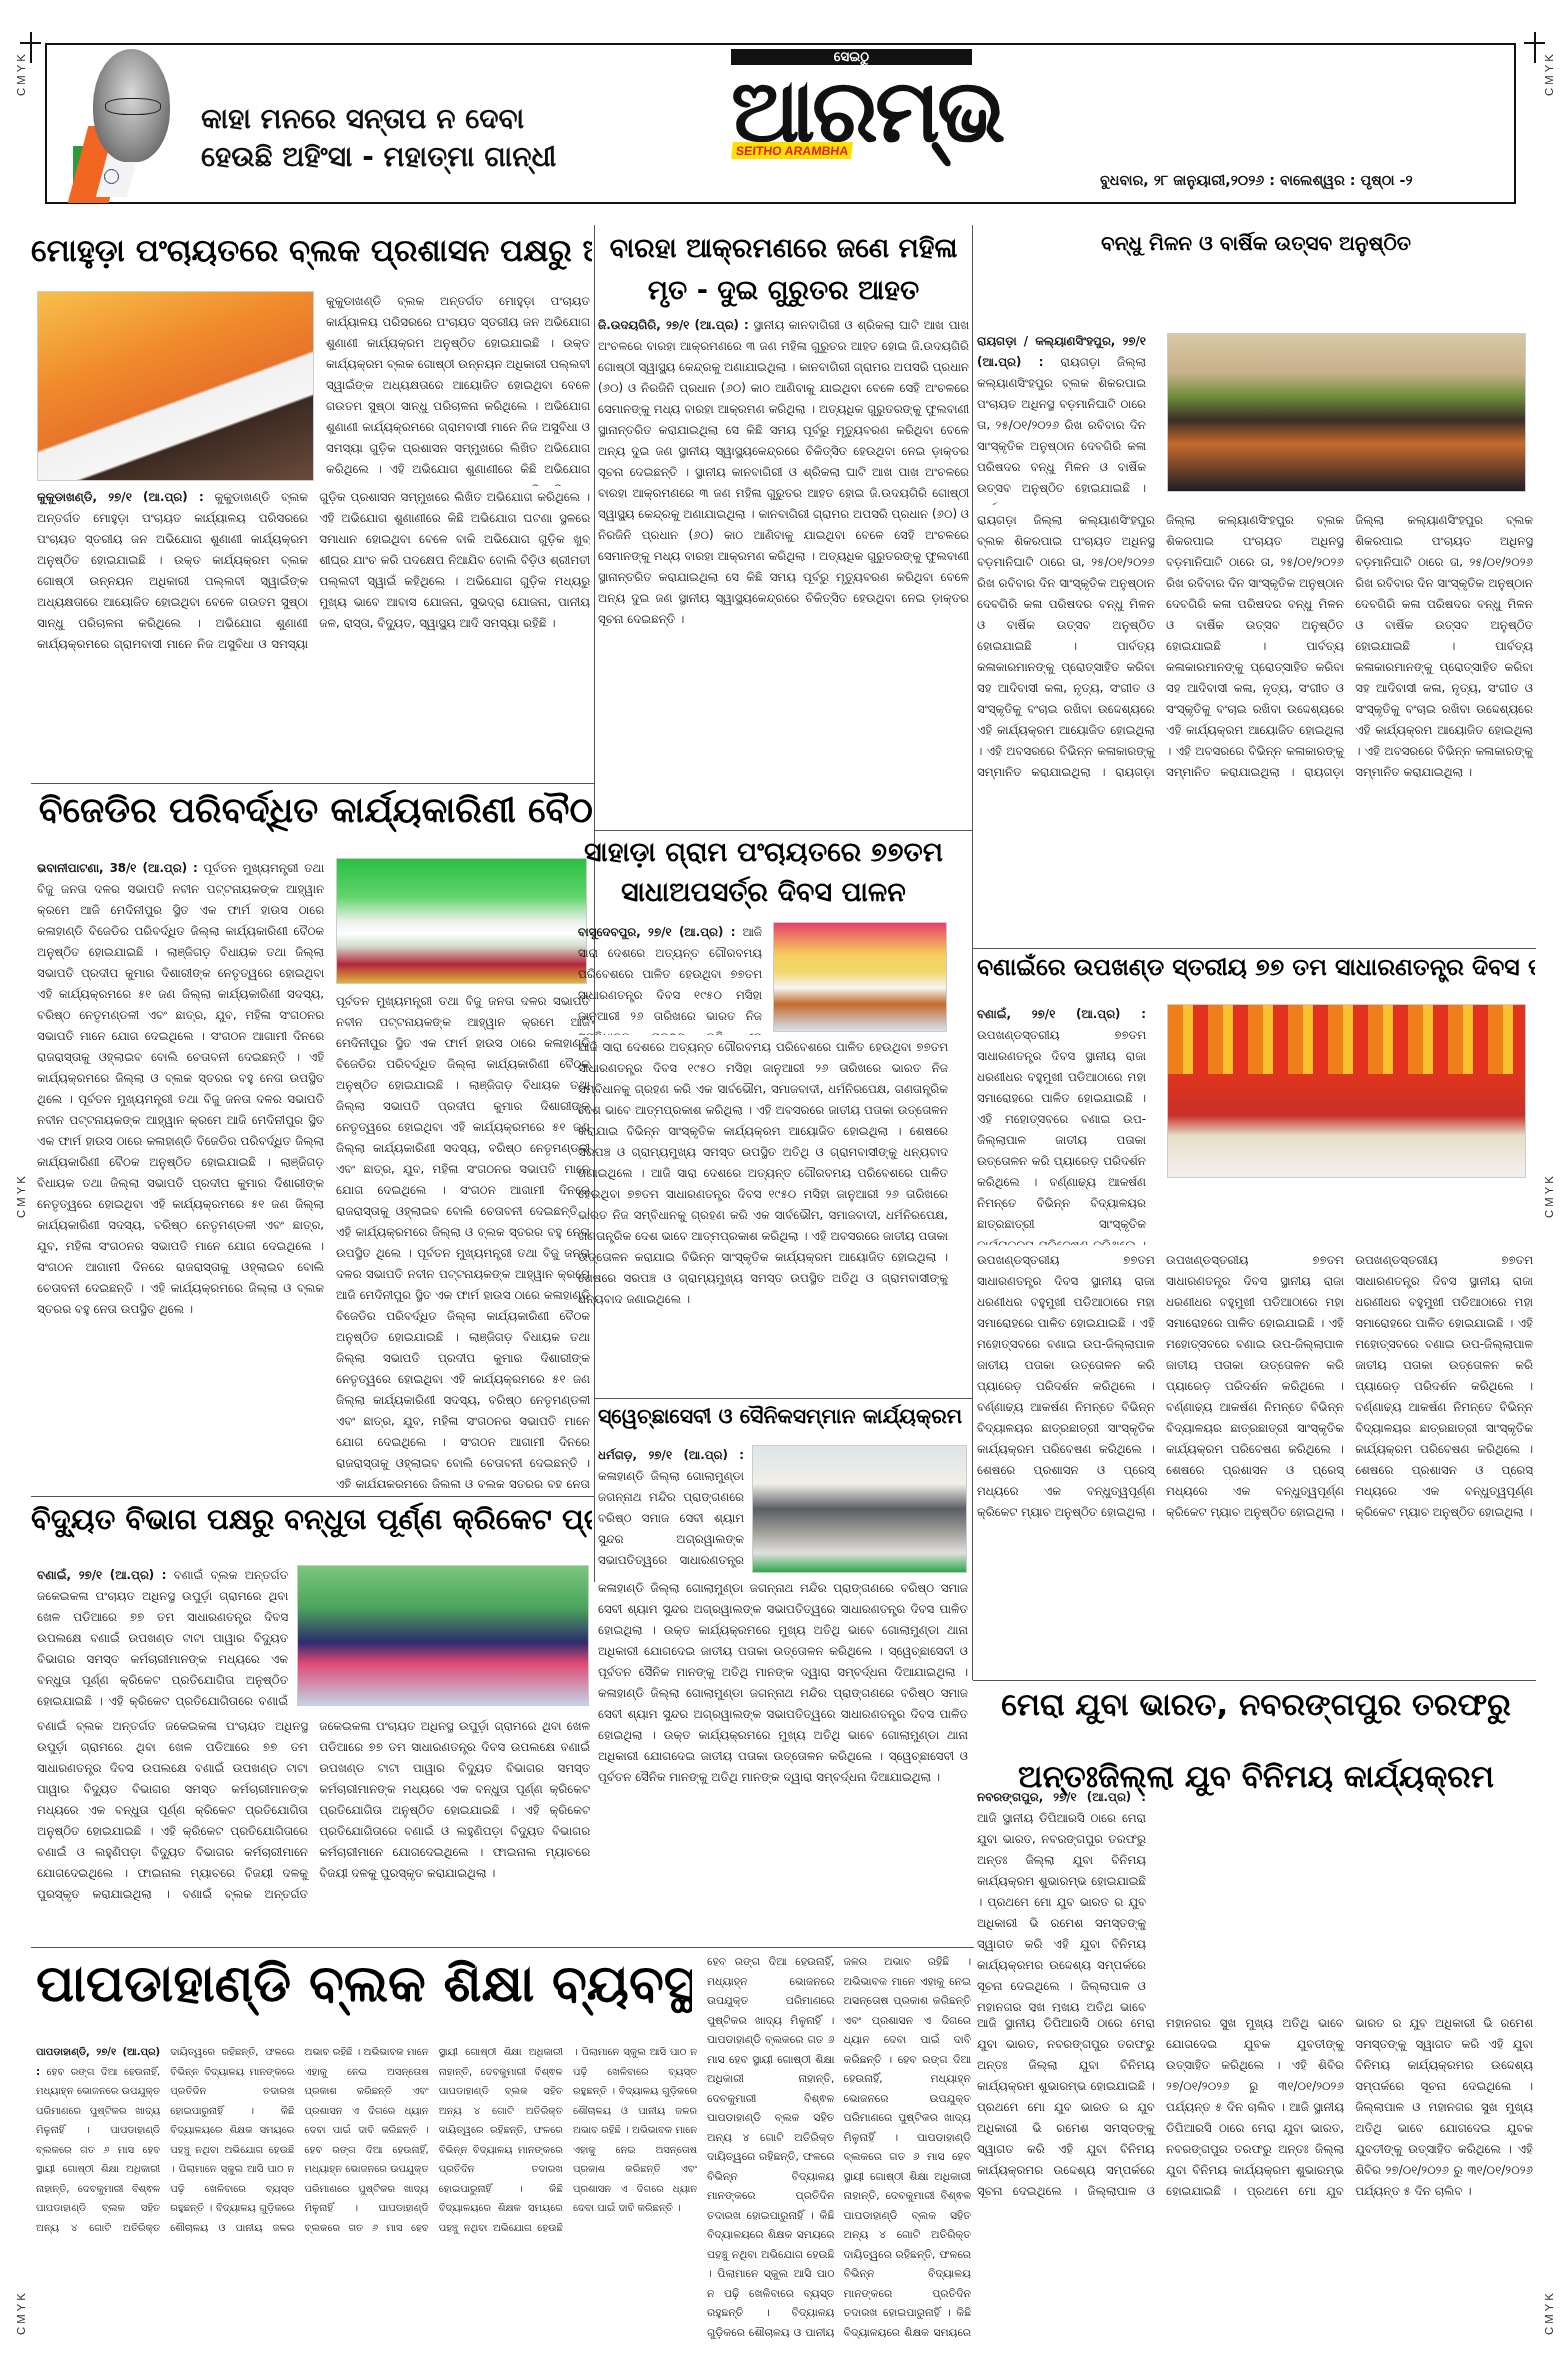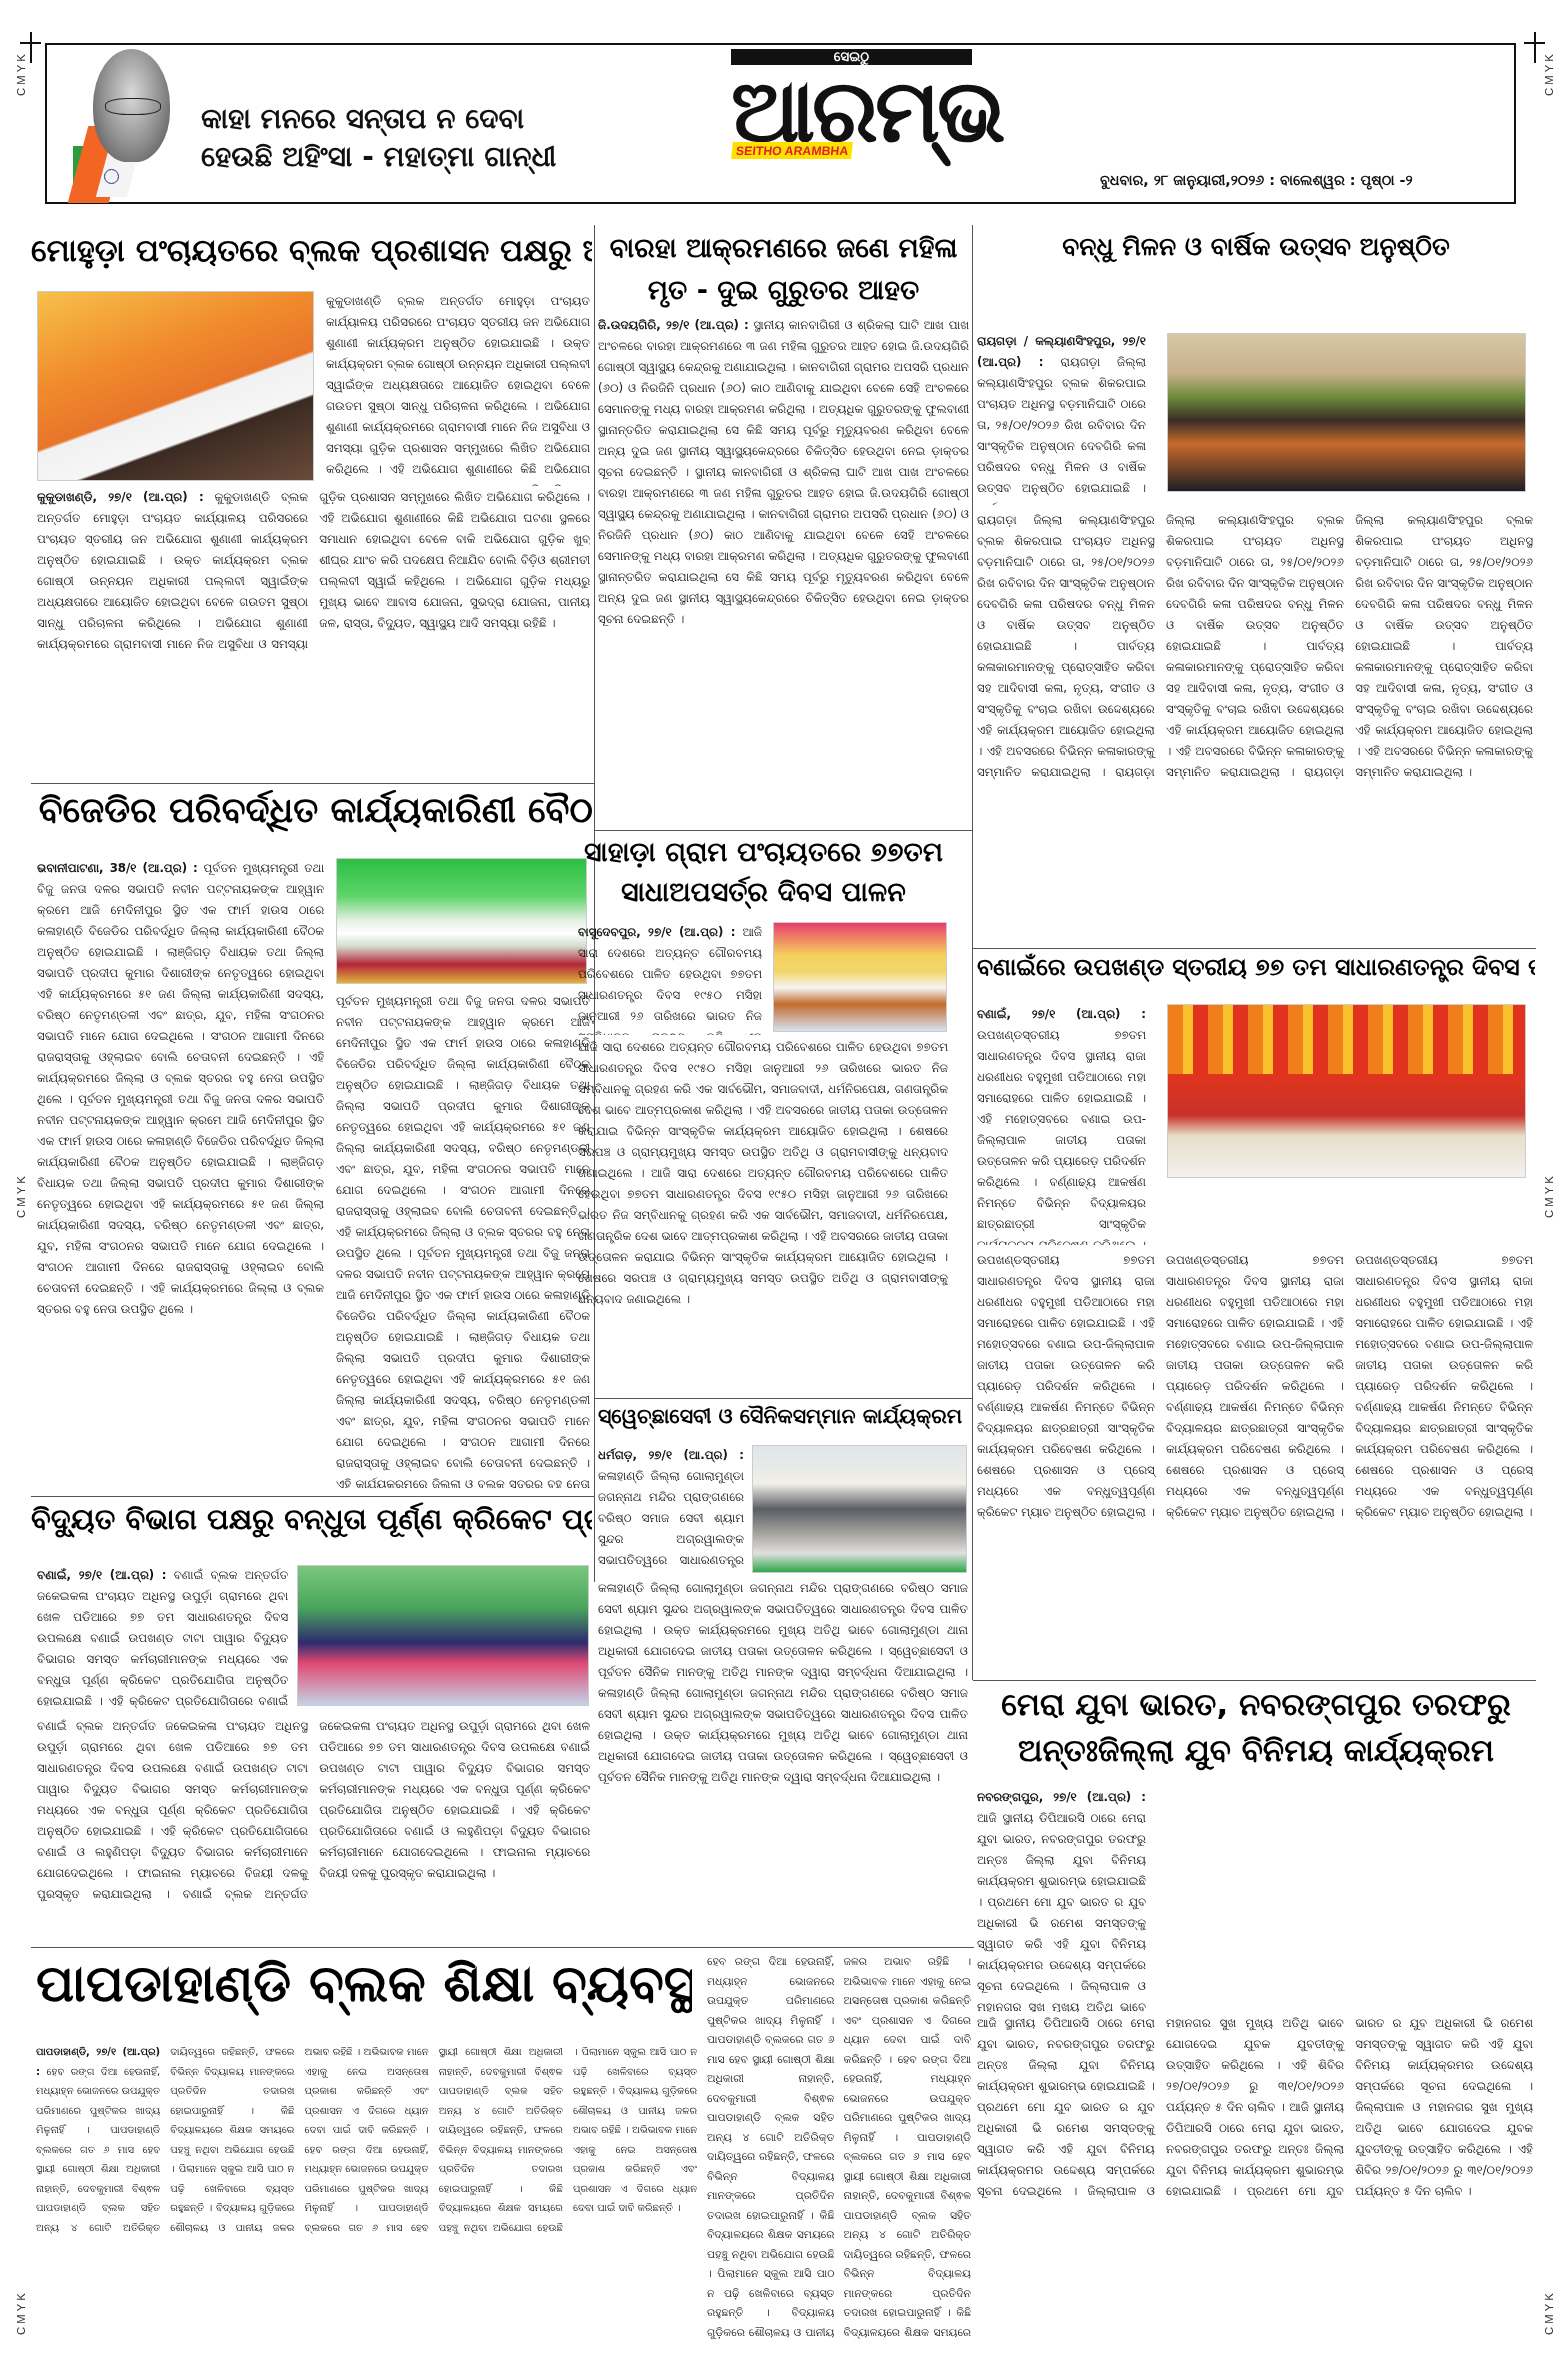--- a/index.html
+++ b/index.html
@@ -104,21 +104,21 @@
   <div class="headline" style="font-size:27px; height:42px;">ବାରହା ଆକ୍ରମଣରେ ଜଣେ ମହିଳା</div>
   <div class="headline" style="font-size:27px; height:42px;">ମୃତ - ଦୁଇ ଗୁରୁତର ଆହତ</div>
   <div class="body-text" style="height:507px;">
     <span class="lead">ଜି.ଉଦୟଗିରି, ୨୭/୧ (ଆ.ପ୍ର) :</span>
     <span>ସ୍ଥାନୀୟ କାନବାଗିରୀ ଓ ଶ୍ରିକଲା ଘାଟି ଆଖ ପାଖ ଅଂଚଳରେ ବାରହା ଆକ୍ରମଣରେ ୩ ଜଣ ମହିଳା ଗୁରୁତର ଆହତ ହୋଇ ଜି.ଉଦୟଗିରି ଗୋଷ୍ଠୀ ସ୍ୱାସ୍ଥ୍ୟ କେନ୍ଦ୍ରକୁ ଅଣାଯାଇଥିଲା । କାନବାଗିରୀ ଗ୍ରାମର ଅପସରି ପ୍ରଧାନ (୬୦) ଓ ନିରଜିନି ପ୍ରଧାନ (୬୦) କାଠ ଆଣିବାକୁ ଯାଇଥିବା ବେଳେ ସେହି ଅଂଚଳରେ ସେମାନଙ୍କୁ ମଧ୍ୟ ବାରହା ଆକ୍ରମଣ କରିଥିଲା । ଅତ୍ୟଧିକ ଗୁରୁତରଙ୍କୁ ଫୁଲବାଣୀ ସ୍ଥାନାନ୍ତରିତ କରାଯାଇଥିଲା ସେ କିଛି ସମୟ ପୂର୍ବରୁ ମୃତ୍ୟୁବରଣ କରିଥିବା ବେଳେ ଅନ୍ୟ ଦୁଇ ଜଣ ସ୍ଥାନୀୟ ସ୍ୱାସ୍ଥ୍ୟକେନ୍ଦ୍ରରେ ଚିକିତ୍ସିତ ହେଉଥିବା ନେଇ ଡ଼ାକ୍ତର ସୂଚନା ଦେଇଛନ୍ତି ।</span>
     <span>ସ୍ଥାନୀୟ କାନବାଗିରୀ ଓ ଶ୍ରିକଲା ଘାଟି ଆଖ ପାଖ ଅଂଚଳରେ ବାରହା ଆକ୍ରମଣରେ ୩ ଜଣ ମହିଳା ଗୁରୁତର ଆହତ ହୋଇ ଜି.ଉଦୟଗିରି ଗୋଷ୍ଠୀ ସ୍ୱାସ୍ଥ୍ୟ କେନ୍ଦ୍ରକୁ ଅଣାଯାଇଥିଲା । କାନବାଗିରୀ ଗ୍ରାମର ଅପସରି ପ୍ରଧାନ (୬୦) ଓ ନିରଜିନି ପ୍ରଧାନ (୬୦) କାଠ ଆଣିବାକୁ ଯାଇଥିବା ବେଳେ ସେହି ଅଂଚଳରେ ସେମାନଙ୍କୁ ମଧ୍ୟ ବାରହା ଆକ୍ରମଣ କରିଥିଲା । ଅତ୍ୟଧିକ ଗୁରୁତରଙ୍କୁ ଫୁଲବାଣୀ ସ୍ଥାନାନ୍ତରିତ କରାଯାଇଥିଲା ସେ କିଛି ସମୟ ପୂର୍ବରୁ ମୃତ୍ୟୁବରଣ କରିଥିବା ବେଳେ ଅନ୍ୟ ଦୁଇ ଜଣ ସ୍ଥାନୀୟ ସ୍ୱାସ୍ଥ୍ୟକେନ୍ଦ୍ରରେ ଚିକିତ୍ସିତ ହେଉଥିବା ନେଇ ଡ଼ାକ୍ତର ସୂଚନା ଦେଇଛନ୍ତି ।</span>
   </div>
 </div>
 
 <div class="article" style="left:977px; top:231px; width:558px; height:715px;">
-  <div class="headline" style="font-size:25px; height:45px;">ବନ୍ଧୁ ମିଳନ ଓ ବାର୍ଷିକ ଉତ୍ସବ ଅନୁଷ୍ଠିତ</div>
+  <div class="headline" style="font-size:20px; height:45px;">ବନ୍ଧୁ ମିଳନ ଓ ବାର୍ଷିକ ଉତ୍ସବ ଅନୁଷ୍ଠିତ</div>
   <div class="body-text" style="position:absolute; left:0; top:100px; width:169px; height:174px;">
     <span class="lead">ରାୟଗଡ଼ା / କଲ୍ୟାଣସିଂହପୁର, ୨୭/୧ (ଆ.ପ୍ର) :</span>
     <span>ରାୟଗଡ଼ା ଜିଲ୍ଲା କଲ୍ୟାଣସିଂହପୁର ବ୍ଲକ ଶିକରପାଇ ପଂଚାୟତ ଅଧିନସ୍ଥ ବଡ଼ମାନିଘାଟି ଠାରେ ତା, ୨୫/୦୧/୨୦୨୬ ରିଖ ରବିବାର ଦିନ ସାଂସ୍କୃତିକ ଅନୁଷ୍ଠାନ ଦେବଗିରି କଳା ପରିଷଦର ବନ୍ଧୁ ମିଳନ ଓ ବାର୍ଷିକ ଉତ୍ସବ ଅନୁଷ୍ଠିତ ହୋଇଯାଇଛି । ପାର୍ବତ୍ୟ କଳାକାରମାନଙ୍କୁ ପ୍ରୋତ୍ସାହିତ କରିବା ସହ ଆଦିବାସୀ କଳା, ନୃତ୍ୟ, ସଂଗୀତ ଓ ସଂସ୍କୃତିକୁ ବଂଚାଇ ରଖିବା ଉଦ୍ଦେଶ୍ୟରେ ଏହି କାର୍ଯ୍ୟକ୍ରମ ଆୟୋଜିତ ହୋଇଥିଲା । ଏହି ଅବସରରେ ବିଭିନ୍ନ କଳାକାରଙ୍କୁ ସମ୍ମାନିତ କରାଯାଇଥିଲା ।</span>
   </div>
   <div class="photo p-crowd" style="left:190px; top:102px; width:359px; height:159px;"></div>
   <div class="body-text" style="position:absolute; left:0; top:279px; width:556px; height:430px; column-count:3; column-gap:11.3px;">
     <span>ରାୟଗଡ଼ା ଜିଲ୍ଲା କଲ୍ୟାଣସିଂହପୁର ବ୍ଲକ ଶିକରପାଇ ପଂଚାୟତ ଅଧିନସ୍ଥ ବଡ଼ମାନିଘାଟି ଠାରେ ତା, ୨୫/୦୧/୨୦୨୬ ରିଖ ରବିବାର ଦିନ ସାଂସ୍କୃତିକ ଅନୁଷ୍ଠାନ ଦେବଗିରି କଳା ପରିଷଦର ବନ୍ଧୁ ମିଳନ ଓ ବାର୍ଷିକ ଉତ୍ସବ ଅନୁଷ୍ଠିତ ହୋଇଯାଇଛି । ପାର୍ବତ୍ୟ କଳାକାରମାନଙ୍କୁ ପ୍ରୋତ୍ସାହିତ କରିବା ସହ ଆଦିବାସୀ କଳା, ନୃତ୍ୟ, ସଂଗୀତ ଓ ସଂସ୍କୃତିକୁ ବଂଚାଇ ରଖିବା ଉଦ୍ଦେଶ୍ୟରେ ଏହି କାର୍ଯ୍ୟକ୍ରମ ଆୟୋଜିତ ହୋଇଥିଲା । ଏହି ଅବସରରେ ବିଭିନ୍ନ କଳାକାରଙ୍କୁ ସମ୍ମାନିତ କରାଯାଇଥିଲା ।</span>
     <span>ରାୟଗଡ଼ା ଜିଲ୍ଲା କଲ୍ୟାଣସିଂହପୁର ବ୍ଲକ ଶିକରପାଇ ପଂଚାୟତ ଅଧିନସ୍ଥ ବଡ଼ମାନିଘାଟି ଠାରେ ତା, ୨୫/୦୧/୨୦୨୬ ରିଖ ରବିବାର ଦିନ ସାଂସ୍କୃତିକ ଅନୁଷ୍ଠାନ ଦେବଗିରି କଳା ପରିଷଦର ବନ୍ଧୁ ମିଳନ ଓ ବାର୍ଷିକ ଉତ୍ସବ ଅନୁଷ୍ଠିତ ହୋଇଯାଇଛି । ପାର୍ବତ୍ୟ କଳାକାରମାନଙ୍କୁ ପ୍ରୋତ୍ସାହିତ କରିବା ସହ ଆଦିବାସୀ କଳା, ନୃତ୍ୟ, ସଂଗୀତ ଓ ସଂସ୍କୃତିକୁ ବଂଚାଇ ରଖିବା ଉଦ୍ଦେଶ୍ୟରେ ଏହି କାର୍ଯ୍ୟକ୍ରମ ଆୟୋଜିତ ହୋଇଥିଲା । ଏହି ଅବସରରେ ବିଭିନ୍ନ କଳାକାରଙ୍କୁ ସମ୍ମାନିତ କରାଯାଇଥିଲା ।</span>
     <span>ରାୟଗଡ଼ା ଜିଲ୍ଲା କଲ୍ୟାଣସିଂହପୁର ବ୍ଲକ ଶିକରପାଇ ପଂଚାୟତ ଅଧିନସ୍ଥ ବଡ଼ମାନିଘାଟି ଠାରେ ତା, ୨୫/୦୧/୨୦୨୬ ରିଖ ରବିବାର ଦିନ ସାଂସ୍କୃତିକ ଅନୁଷ୍ଠାନ ଦେବଗିରି କଳା ପରିଷଦର ବନ୍ଧୁ ମିଳନ ଓ ବାର୍ଷିକ ଉତ୍ସବ ଅନୁଷ୍ଠିତ ହୋଇଯାଇଛି । ପାର୍ବତ୍ୟ କଳାକାରମାନଙ୍କୁ ପ୍ରୋତ୍ସାହିତ କରିବା ସହ ଆଦିବାସୀ କଳା, ନୃତ୍ୟ, ସଂଗୀତ ଓ ସଂସ୍କୃତିକୁ ବଂଚାଇ ରଖିବା ଉଦ୍ଦେଶ୍ୟରେ ଏହି କାର୍ଯ୍ୟକ୍ରମ ଆୟୋଜିତ ହୋଇଥିଲା । ଏହି ଅବସରରେ ବିଭିନ୍ନ କଳାକାରଙ୍କୁ ସମ୍ମାନିତ କରାଯାଇଥିଲା ।</span>
   </div>
@@ -190,21 +190,21 @@
     <span>ବଣାଇଁ ବ୍ଲକ ଅନ୍ତର୍ଗତ ଜକେଇକଳା ପଂଚାୟତ ଅଧିନସ୍ଥ ଉପୁର୍ଡ଼ା ଗ୍ରାମରେ ଥିବା ଖେଳ ପଡିଆରେ ୭୭ ତମ ସାଧାରଣତନ୍ତ୍ର ଦିବସ ଉପଲକ୍ଷେ ବଣାଇଁ ଉପଖଣ୍ଡ ଟାଟା ପାୱାର ବିଦ୍ୟୁତ ବିଭାଗର ସମସ୍ତ କର୍ମଚାରୀମାନଙ୍କ ମଧ୍ୟରେ ଏକ ବନ୍ଧୁତା ପୂର୍ଣ୍ଣ କ୍ରିକେଟ ପ୍ରତିଯୋଗିତା ଅନୁଷ୍ଠିତ ହୋଇଯାଇଛି । ଏହି କ୍ରିକେଟ ପ୍ରତିଯୋଗିତାରେ ବଣାଇଁ ଓ ଲହୁଣିପଡ଼ା ବିଦ୍ୟୁତ ବିଭାଗର କର୍ମଚାରୀମାନେ ଯୋଗଦେଇଥିଲେ । ଫାଇନାଲ ମ୍ୟାଚରେ ବିଜୟୀ ଦଳକୁ ପୁରସ୍କୃତ କରାଯାଇଥିଲା ।</span>
   </div>
   <div class="body-text" style="position:absolute; left:6.1px; top:215px; width:553px; height:223px; column-count:2; column-gap:11.3px;">
     <span>ବଣାଇଁ ବ୍ଲକ ଅନ୍ତର୍ଗତ ଜକେଇକଳା ପଂଚାୟତ ଅଧିନସ୍ଥ ଉପୁର୍ଡ଼ା ଗ୍ରାମରେ ଥିବା ଖେଳ ପଡିଆରେ ୭୭ ତମ ସାଧାରଣତନ୍ତ୍ର ଦିବସ ଉପଲକ୍ଷେ ବଣାଇଁ ଉପଖଣ୍ଡ ଟାଟା ପାୱାର ବିଦ୍ୟୁତ ବିଭାଗର ସମସ୍ତ କର୍ମଚାରୀମାନଙ୍କ ମଧ୍ୟରେ ଏକ ବନ୍ଧୁତା ପୂର୍ଣ୍ଣ କ୍ରିକେଟ ପ୍ରତିଯୋଗିତା ଅନୁଷ୍ଠିତ ହୋଇଯାଇଛି । ଏହି କ୍ରିକେଟ ପ୍ରତିଯୋଗିତାରେ ବଣାଇଁ ଓ ଲହୁଣିପଡ଼ା ବିଦ୍ୟୁତ ବିଭାଗର କର୍ମଚାରୀମାନେ ଯୋଗଦେଇଥିଲେ । ଫାଇନାଲ ମ୍ୟାଚରେ ବିଜୟୀ ଦଳକୁ ପୁରସ୍କୃତ କରାଯାଇଥିଲା ।</span>
     <span>ବଣାଇଁ ବ୍ଲକ ଅନ୍ତର୍ଗତ ଜକେଇକଳା ପଂଚାୟତ ଅଧିନସ୍ଥ ଉପୁର୍ଡ଼ା ଗ୍ରାମରେ ଥିବା ଖେଳ ପଡିଆରେ ୭୭ ତମ ସାଧାରଣତନ୍ତ୍ର ଦିବସ ଉପଲକ୍ଷେ ବଣାଇଁ ଉପଖଣ୍ଡ ଟାଟା ପାୱାର ବିଦ୍ୟୁତ ବିଭାଗର ସମସ୍ତ କର୍ମଚାରୀମାନଙ୍କ ମଧ୍ୟରେ ଏକ ବନ୍ଧୁତା ପୂର୍ଣ୍ଣ କ୍ରିକେଟ ପ୍ରତିଯୋଗିତା ଅନୁଷ୍ଠିତ ହୋଇଯାଇଛି । ଏହି କ୍ରିକେଟ ପ୍ରତିଯୋଗିତାରେ ବଣାଇଁ ଓ ଲହୁଣିପଡ଼ା ବିଦ୍ୟୁତ ବିଭାଗର କର୍ମଚାରୀମାନେ ଯୋଗଦେଇଥିଲେ । ଫାଇନାଲ ମ୍ୟାଚରେ ବିଜୟୀ ଦଳକୁ ପୁରସ୍କୃତ କରାଯାଇଥିଲା ।</span>
   </div>
 </div>
 
 <div class="article" style="left:977px; top:1685px; width:558px; height:671px;">
   <div class="headline" style="font-size:31px; height:46px;">ମେରା ଯୁବା ଭାରତ, ନବରଙ୍ଗପୁର ତରଫରୁ</div>
-  <div class="headline" style="font-size:31px; height:46px;">ଅନ୍ତଃଜିଲ୍ଲା ଯୁବ ବିନିମୟ କାର୍ଯ୍ୟକ୍ରମ</div>
+  <div class="headline" style="font-size:31px; height:46px;margin-top:26px;">ଅନ୍ତଃଜିଲ୍ଲା ଯୁବ ବିନିମୟ କାର୍ଯ୍ୟକ୍ରମ</div>
   <div class="body-text" style="position:absolute; left:0; top:102px; width:169px; height:225px;">
     <span class="lead">ନବରଙ୍ଗପୁର, ୨୭/୧ (ଆ.ପ୍ର) :</span>
     <span>ଆଜି ସ୍ଥାନୀୟ ଡିପିଆରସି ଠାରେ ମେରା ଯୁବା ଭାରତ, ନବରଙ୍ଗପୁର ତରଫରୁ ଅନ୍ତଃ ଜିଲ୍ଲା ଯୁବା ବିନିମୟ କାର୍ଯ୍ୟକ୍ରମ ଶୁଭାରମ୍ଭ ହୋଇଯାଇଛି । ପ୍ରଥମେ ମୋ ଯୁବ ଭାରତ ର ଯୁବ ଅଧିକାରୀ ଭି ରମେଶ ସମସ୍ତଙ୍କୁ ସ୍ୱାଗତ କରି ଏହି ଯୁବା ବିନିମୟ କାର୍ଯ୍ୟକ୍ରମର ଉଦ୍ଦେଶ୍ୟ ସମ୍ପର୍କରେ ସୂଚନା ଦେଇଥିଲେ । ଜିଲ୍ଲାପାଳ ଓ ମହାନଗର ସୁଖ ମୁଖ୍ୟ ଅତିଥି ଭାବେ ଯୋଗଦେଇ ଯୁବକ ଯୁବତୀଙ୍କୁ ଉତ୍ସାହିତ କରିଥିଲେ । ଏହି ଶିବିର ୨୭/୦୧/୨୦୨୬ ରୁ ୩୧/୦୧/୨୦୨୬ ପର୍ଯ୍ୟନ୍ତ ୫ ଦିନ ଚାଲିବ ।</span>
   </div>
   <div class="body-text" style="position:absolute; left:0; top:328px; width:556px; height:338px; column-count:3; column-gap:11.3px;">
     <span>ଆଜି ସ୍ଥାନୀୟ ଡିପିଆରସି ଠାରେ ମେରା ଯୁବା ଭାରତ, ନବରଙ୍ଗପୁର ତରଫରୁ ଅନ୍ତଃ ଜିଲ୍ଲା ଯୁବା ବିନିମୟ କାର୍ଯ୍ୟକ୍ରମ ଶୁଭାରମ୍ଭ ହୋଇଯାଇଛି । ପ୍ରଥମେ ମୋ ଯୁବ ଭାରତ ର ଯୁବ ଅଧିକାରୀ ଭି ରମେଶ ସମସ୍ତଙ୍କୁ ସ୍ୱାଗତ କରି ଏହି ଯୁବା ବିନିମୟ କାର୍ଯ୍ୟକ୍ରମର ଉଦ୍ଦେଶ୍ୟ ସମ୍ପର୍କରେ ସୂଚନା ଦେଇଥିଲେ । ଜିଲ୍ଲାପାଳ ଓ ମହାନଗର ସୁଖ ମୁଖ୍ୟ ଅତିଥି ଭାବେ ଯୋଗଦେଇ ଯୁବକ ଯୁବତୀଙ୍କୁ ଉତ୍ସାହିତ କରିଥିଲେ । ଏହି ଶିବିର ୨୭/୦୧/୨୦୨୬ ରୁ ୩୧/୦୧/୨୦୨୬ ପର୍ଯ୍ୟନ୍ତ ୫ ଦିନ ଚାଲିବ ।</span>
     <span>ଆଜି ସ୍ଥାନୀୟ ଡିପିଆରସି ଠାରେ ମେରା ଯୁବା ଭାରତ, ନବରଙ୍ଗପୁର ତରଫରୁ ଅନ୍ତଃ ଜିଲ୍ଲା ଯୁବା ବିନିମୟ କାର୍ଯ୍ୟକ୍ରମ ଶୁଭାରମ୍ଭ ହୋଇଯାଇଛି । ପ୍ରଥମେ ମୋ ଯୁବ ଭାରତ ର ଯୁବ ଅଧିକାରୀ ଭି ରମେଶ ସମସ୍ତଙ୍କୁ ସ୍ୱାଗତ କରି ଏହି ଯୁବା ବିନିମୟ କାର୍ଯ୍ୟକ୍ରମର ଉଦ୍ଦେଶ୍ୟ ସମ୍ପର୍କରେ ସୂଚନା ଦେଇଥିଲେ । ଜିଲ୍ଲାପାଳ ଓ ମହାନଗର ସୁଖ ମୁଖ୍ୟ ଅତିଥି ଭାବେ ଯୋଗଦେଇ ଯୁବକ ଯୁବତୀଙ୍କୁ ଉତ୍ସାହିତ କରିଥିଲେ । ଏହି ଶିବିର ୨୭/୦୧/୨୦୨୬ ରୁ ୩୧/୦୧/୨୦୨୬ ପର୍ଯ୍ୟନ୍ତ ୫ ଦିନ ଚାଲିବ ।</span>
   </div>
 </div>
 

